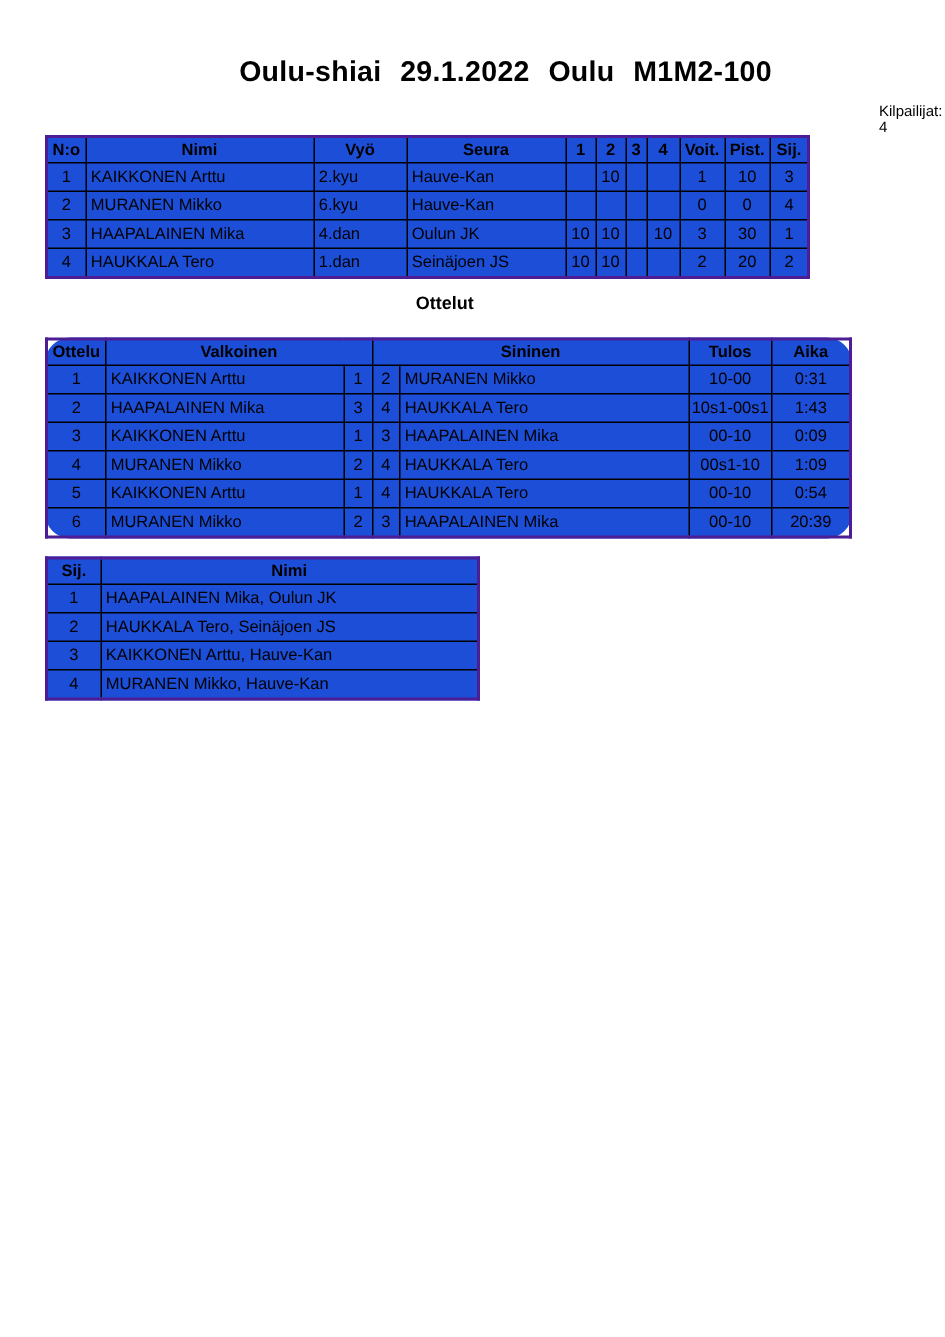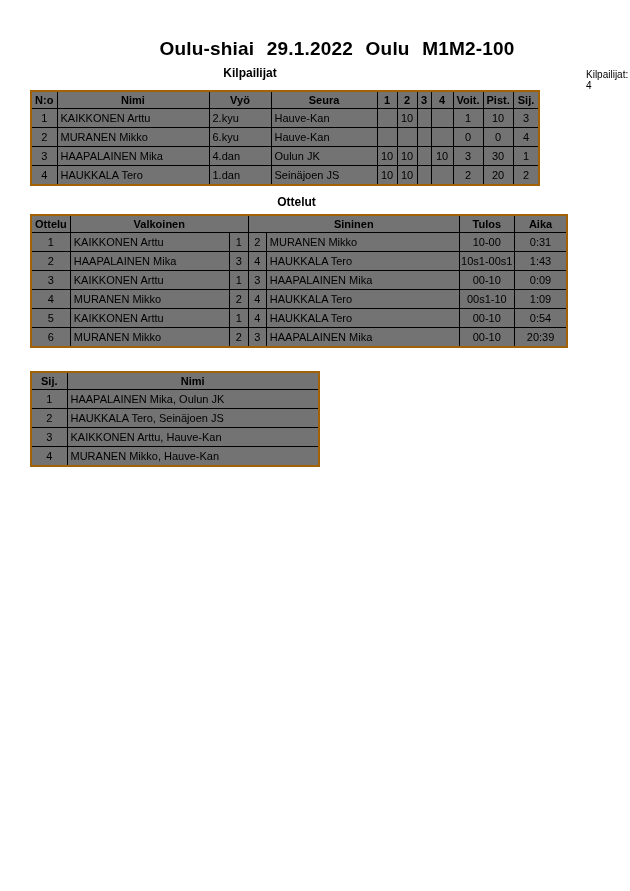--- a/index.html
+++ b/index.html
@@ -7,38 +7,37 @@
        font-family:"Liberation Sans", sans-serif;}
   .page{position:relative;width:630px;height:891px;background:#fff;overflow:hidden;}
   .title{position:absolute;top:38px;left:0;width:630px;text-align:center;
          font-size:19px;font-weight:bold;word-spacing:7px;letter-spacing:.2px;margin-left:22px;}
   .section-heading{position:absolute;font-size:12px;font-weight:bold;text-align:center;}
   #h-kilpailijat{top:66px;left:30px;width:440px;}
   #h-ottelut{top:195px;left:30px;width:533px;}
   #h-tulokset{top:353px;left:30px;width:288px;}
   .count-label{position:absolute;top:69px;left:546px;font-size:10px;margin-left:40px;}
   table{position:absolute;left:30px;border-collapse:collapse;table-layout:fixed;
-        border:2px solid #a16207;background:#737373;}
+        border:2px solid #4c1d95;background:#1d4ed8;}
   #t-kilpailijat{top:90px;}
-  #t-ottelut{top:214px;}
+  #t-ottelut{top:225px;border-radius:17px;}
   #t-tulokset{top:371px;}
   th,td{border:1px solid #000;font-size:11px;height:18px;padding:0 3px;
         overflow:hidden;white-space:nowrap;vertical-align:middle;}
   th{font-weight:bold;text-align:center;height:16px;}
   td.txt{text-align:left;}
   td.num{text-align:center;padding:0 1px;}
 </style>
 </head>
 <body>
 
 <div class="page">
 
   <div class="title">Oulu-shiai 29.1.2022 Oulu M1M2-100</div>
 
-  <div class="section-heading" id="h-kilpailijat">Kilpailijat</div>
   <div class="count-label">Kilpailijat: 4</div>
 
   <table id="t-kilpailijat">
     <colgroup>
       <col style="width:26px">
         <col style="width:152px">
         <col style="width:62px">
         <col style="width:106px">
       <col style="width:20px">
         <col style="width:20px">

